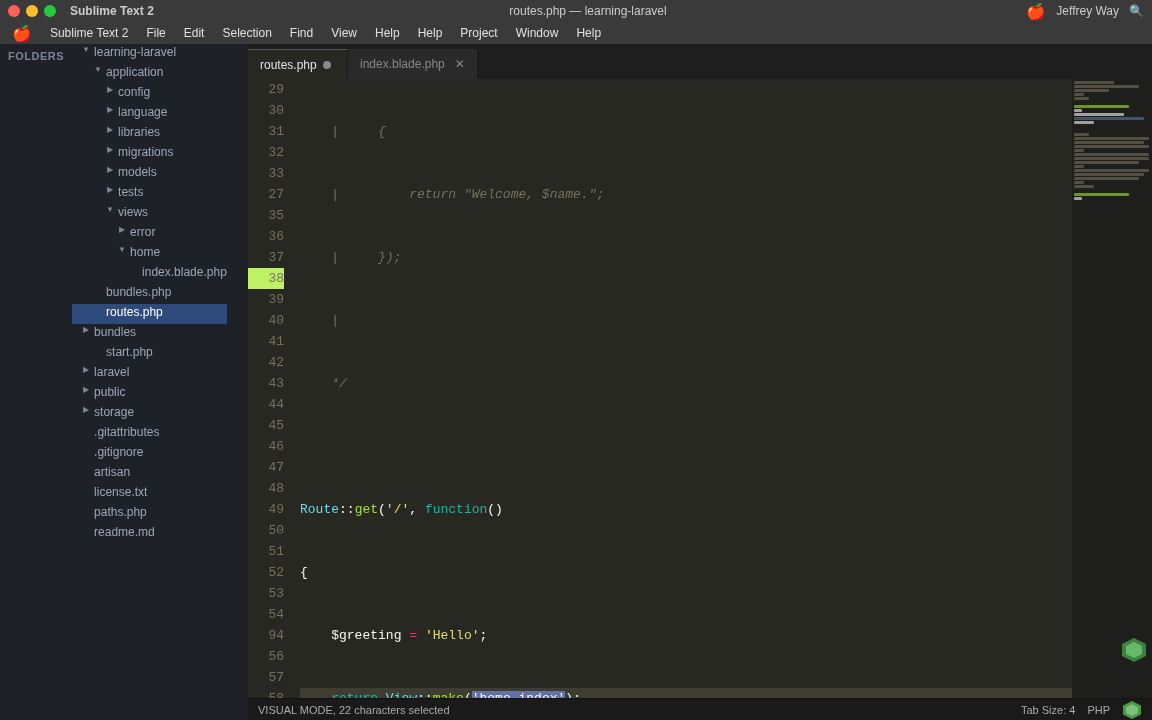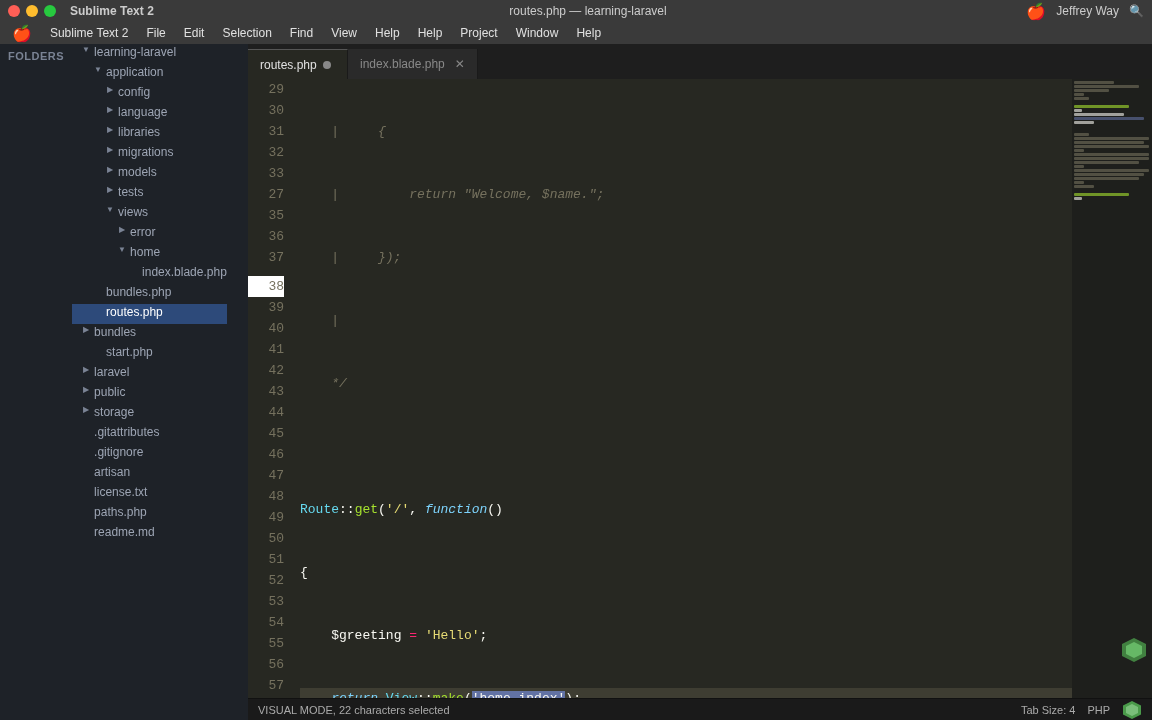--- a/index.html
+++ b/index.html
@@ -210,21 +210,21 @@
       padding-left: 8px;
     }
     .code-line {
       display: block;
       height: 21px;
       line-height: 21px;
     }
     .code-line.highlighted { background: #3e3d32; }
 
     
-    .kw { color: #7dd3fc; font-style: italic; } 
+    .kw { color: #14b8a6; } 
     .fn { color: #a6e22e; } 
     .str { color: #e6db74; } 
     .cmt { color: #75715e; font-style: italic; } 
     .op { color: #f92672; } 
     .ns { color: #66d9ef; } 
     .dollar-var { color: #f8f8f2; } 
     .punc { color: #f8f8f2; } 
 
     
     #minimap {
@@ -428,38 +428,38 @@
         <div id="line-numbers">
           <span class="ln">29</span>
           <span class="ln">30</span>
           <span class="ln">31</span>
           <span class="ln">32</span>
           <span class="ln">33</span>
           <span class="ln">27</span>
           <span class="ln">35</span>
           <span class="ln">36</span>
           <span class="ln">37</span>
-          <span class="ln" style="background:#ffffff;display:block;margin-top:8px;">38</span>
+          <span class="ln" style="background:#bef264;display:block;">38</span>
           <span class="ln">39</span>
           <span class="ln">40</span>
           <span class="ln">41</span>
           <span class="ln">42</span>
           <span class="ln">43</span>
           <span class="ln">44</span>
           <span class="ln">45</span>
           <span class="ln">46</span>
           <span class="ln">47</span>
           <span class="ln">48</span>
           <span class="ln">49</span>
           <span class="ln">50</span>
           <span class="ln">51</span>
           <span class="ln">52</span>
           <span class="ln">53</span>
           <span class="ln">54</span>
-          <span class="ln">55</span>
+          <span class="ln">94</span>
           <span class="ln">56</span>
           <span class="ln">57</span>
           <span class="ln">58</span>
         </div>
         <div id="code-content">
           <span class="code-line"><span class="cmt">    |     {</span></span>
           <span class="code-line"><span class="cmt">    |         return "Welcome, $name.";</span></span>
           <span class="code-line"><span class="cmt">    |     });</span></span>
           <span class="code-line"><span class="cmt">    |</span></span>
           <span class="code-line"><span class="cmt">    */</span></span>

